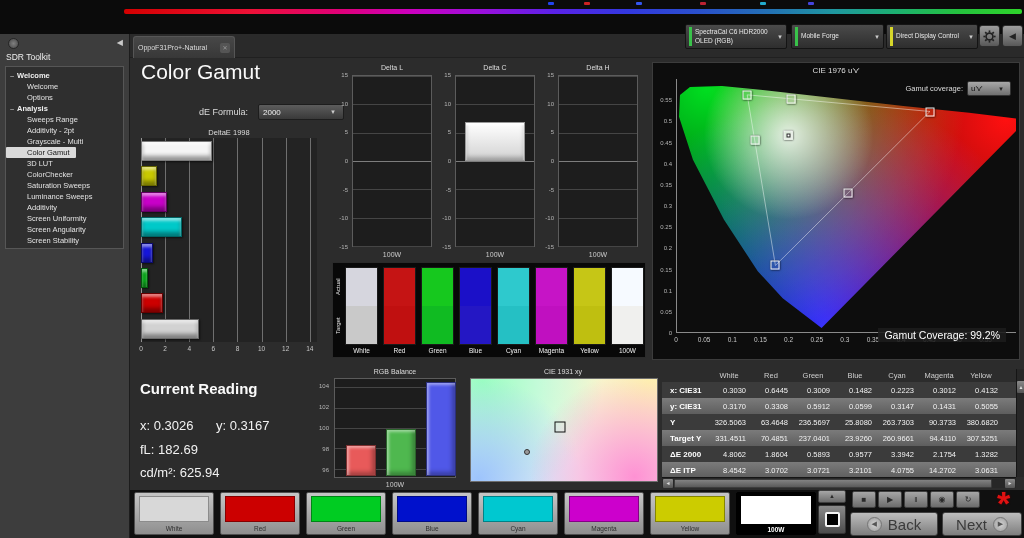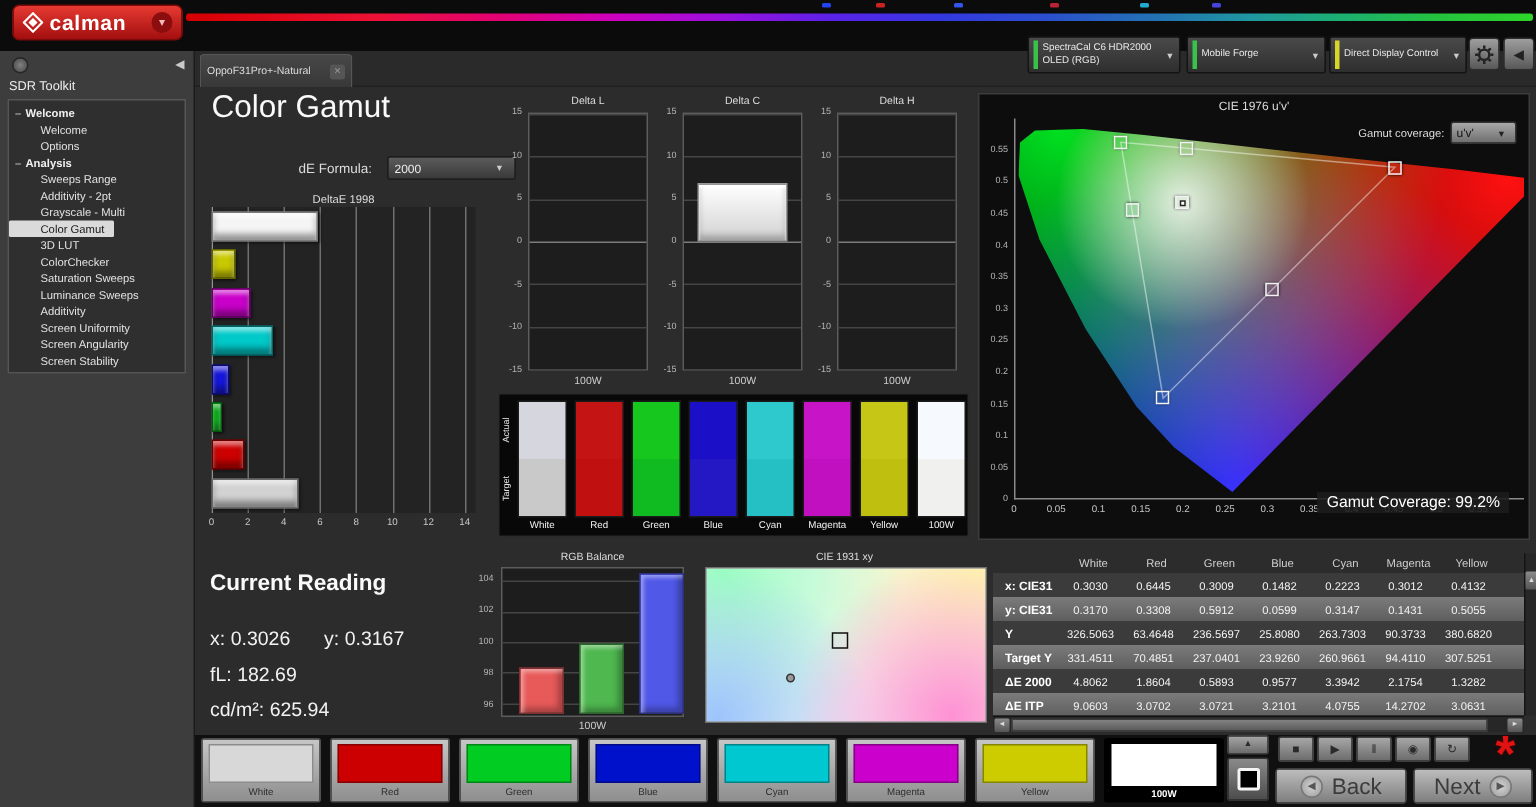--- a/index.html
+++ b/index.html
@@ -132,21 +132,21 @@
   #xy-ci{position:absolute;width:6px;height:6px;border:1px solid #333;border-radius:50%;
     background:#9a9a9a;transform:translate(-50%,-50%)}
 
   
   #tbl{left:662px;top:369px;width:354px;height:110px;overflow:hidden}
   .trow{display:flex;height:16px;align-items:center;width:382px}
   .trow.thead{height:13px}
   .trow.dark{background:#3b3b3b}
   .trow.light{background:linear-gradient(#7b7b7b,#5e5e5e)}
   .tlab{width:46px;padding-left:8px;font-size:8px;font-weight:bold;color:#fff;flex:none}
-  .tcell{width:42px;text-align:center;padding-right:4px;font-size:7.5px;color:#f2f2f2;flex:none}
+  .tcell{width:42px;text-align:right;padding-right:4px;font-size:7.5px;color:#f2f2f2;flex:none}
   .thc{width:42px;text-align:center;font-size:7.5px;color:#cfcfcf;flex:none}
   #vsb{left:1016px;top:369px;width:8px;height:108px;background:#272727;border-left:1px solid #151515}
   #vsb-up{position:absolute;left:0;top:12px;width:8px;height:12px;background:linear-gradient(#8a8a8a,#555);
     color:#ddd;font-size:5px;text-align:center;line-height:12px;border-radius:1px}
   #hsb{left:662px;top:477px;width:354px;height:11px;background:#272727;border-top:1px solid #151515}
   .hsb-arrow{position:absolute;top:1px;width:10px;height:9px;background:linear-gradient(#8a8a8a,#555);
     color:#ddd;font-size:5px;text-align:center;line-height:9px;border-radius:1px}
   #hsb-thumb{position:absolute;left:12px;top:1px;width:318px;height:9px;border-radius:1px;
     background:linear-gradient(#828282,#5a5a5a);border:1px solid #3c3c3c}
 
@@ -172,28 +172,20 @@
     border:1px solid #3f3f3f;border-radius:3px;color:#3b3b3b;font-size:15px;
     display:flex;align-items:center;justify-content:center;gap:6px}
   .navchev{width:15px;height:15px;border-radius:50%;background:radial-gradient(#d4d4d4,#9a9a9a);
     border:1px solid #777;color:#555;font-size:7px;display:flex;align-items:center;justify-content:center;flex:none}
   #asterisk{left:997px;top:484px;font-size:34px;font-weight:bold;color:#e01212;text-shadow:0 0 2px #5a0000;z-index:6}
 </style>
 </head>
 <body>
 
 <div class="abs" id="topbar">
-  <div class="abs" id="logo">
-    <svg width="14" height="14" viewBox="0 0 16 16">
-      <path d="M8 1 L15 8 L8 15 L1 8 Z" fill="none" stroke="#ffffff" stroke-width="1.6"></path>
-      <path d="M8 4.5 L11.5 8 L8 11.5 L4.5 8 Z" fill="#ffffff"></path>
-    </svg>
-    <span id="logo-text">calman</span>
-    <span id="logo-caret">▾</span>
-  </div>
   <div class="abs" id="spectrum"></div>
   <div class="speck" style="left:548px;background:#2244ee"></div>
   <div class="speck" style="left:584px;background:#cc2222"></div>
   <div class="speck" style="left:636px;background:#3355ee"></div>
   <div class="speck" style="left:700px;background:#bb2233"></div>
   <div class="speck" style="left:760px;background:#22aacc"></div>
   <div class="speck" style="left:808px;background:#4444dd"></div>
 </div>
 
 <div class="hw-drop" id="drop-meter" style="left:685px;width:102px">
@@ -602,21 +594,21 @@
       <div class="tcell">1.8604</div>
       <div class="tcell">0.5893</div>
       <div class="tcell">0.9577</div>
       <div class="tcell">3.3942</div>
       <div class="tcell">2.1754</div>
       <div class="tcell">1.3282</div>
       <div class="tcell">5.</div>
     </div>
     <div class="trow light">
       <div class="tlab">ΔE ITP</div>
-      <div class="tcell">9.0603</div>
+      <div class="tcell">8.4542</div>
       <div class="tcell">3.0702</div>
       <div class="tcell">3.0721</div>
       <div class="tcell">3.2101</div>
       <div class="tcell">4.0755</div>
       <div class="tcell">14.2702</div>
       <div class="tcell">3.0631</div>
       <div class="tcell">6.</div>
     </div>
   </div>
 <div class="abs" id="vsb">

